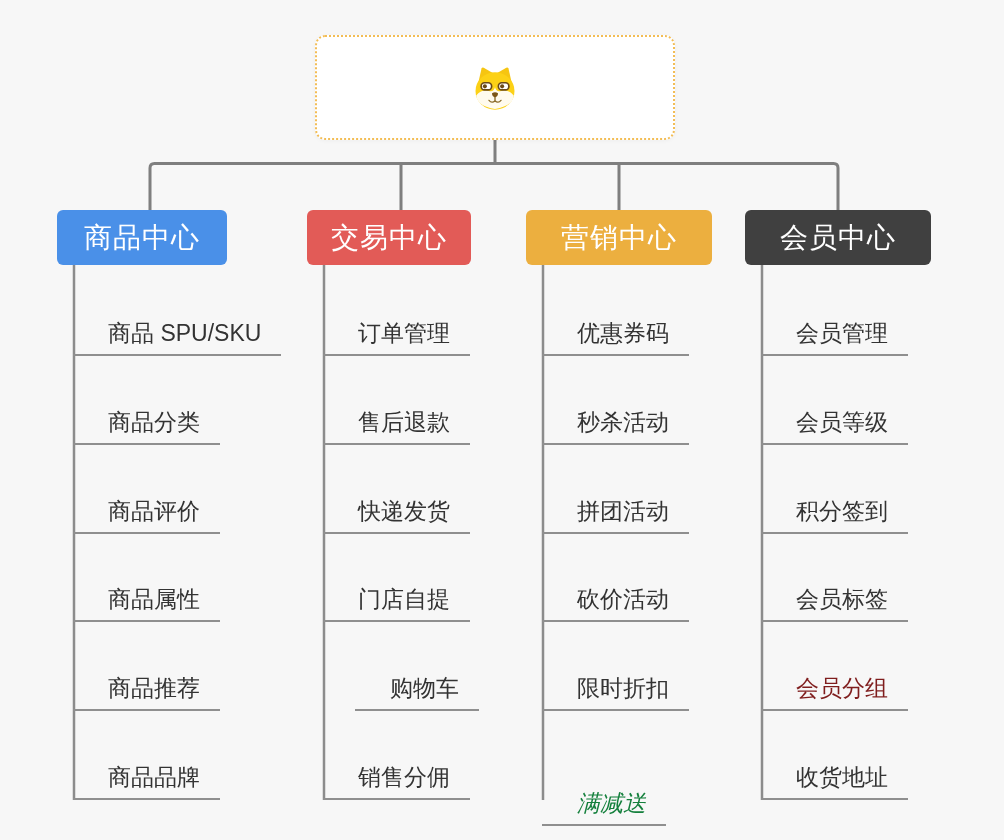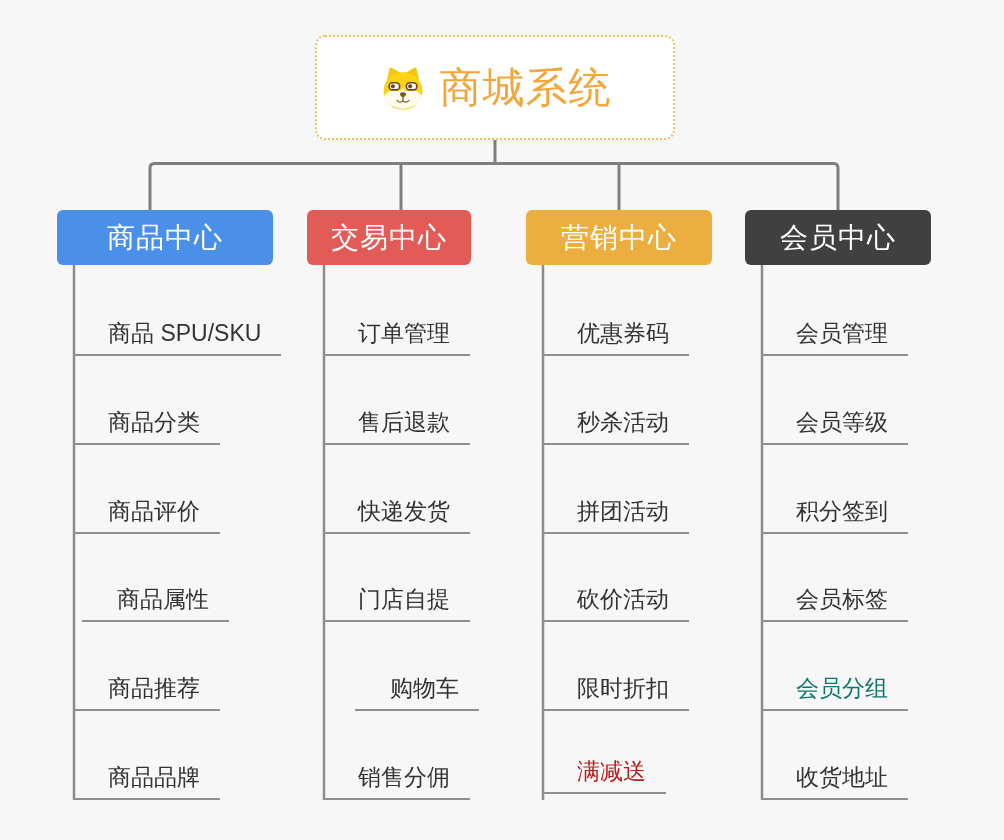--- a/index.html
+++ b/index.html
@@ -66,52 +66,51 @@
       <path d="M54 24 L50 6 Q49 4 47 5 L35 12 Z" fill="#f6c511"></path>
       <ellipse cx="32" cy="36" rx="26" ry="25" fill="#fcd116"></ellipse>
       <path d="M7 42 Q14 33 24 36 Q30 38 32 31 Q34 38 40 36 Q50 33 57 42 Q56 56 32 60 Q8 56 7 42 Z" fill="#fffbee"></path>
       <rect x="13.5" y="25" width="14" height="9.5" rx="4.5" fill="#ffffff" stroke="#6b4a16" stroke-width="2.2"></rect>
       <rect x="36.5" y="25" width="14" height="9.5" rx="4.5" fill="#ffffff" stroke="#6b4a16" stroke-width="2.2"></rect>
       <circle cx="18.5" cy="29.8" r="2.7" fill="#6b4a16"></circle>
       <circle cx="41.5" cy="29.8" r="2.7" fill="#6b4a16"></circle>
       <path d="M28 39 Q32 36.5 36 39 Q36 43.5 32 44.5 Q28 43.5 28 39 Z" fill="#7c5618"></path>
       <path d="M32 44.5 L32 49 M24 48.5 Q28 53 32 49 Q36 53 40 48.5" fill="none" stroke="#8a6a2a" stroke-width="1.8" stroke-linecap="round"></path>
     </svg>
-    <span class="root-title" style="color: rgb(242, 167, 61);">商城系统</span>
   </div>
 
 <div class="branch-col" style="left: 57px; top: 210px;">
-      <div class="branch-box" style="width: 216px; background: rgb(74, 144, 232);">商品中心</div>
+      <div class="branch-box" style="width: 170px; background: rgb(74, 144, 232);">商品中心</div>
     <div class="leaf" style="left: 16px; top: 106px; border-bottom-color: rgb(143, 143, 143); color: rgb(51, 51, 51);">商品 SPU/SKU</div>
       <div class="leaf" style="left: 16px; top: 194.8px; border-bottom-color: rgb(143, 143, 143); color: rgb(51, 51, 51);">商品分类</div>
       <div class="leaf" style="left: 16px; top: 283.6px; border-bottom-color: rgb(143, 143, 143); color: rgb(51, 51, 51);">商品评价</div>
-      <div class="leaf" style="left: 16px; top: 372.4px; border-bottom-color: rgb(143, 143, 143); color: rgb(51, 51, 51); margin-left: 9px;">商品属性</div>
+      <div class="leaf" style="left: 16px; top: 372.4px; border-bottom-color: rgb(143, 143, 143); color: rgb(51, 51, 51);">商品属性</div>
       <div class="leaf" style="left: 16px; top: 461.2px; border-bottom-color: rgb(143, 143, 143); color: rgb(51, 51, 51);">商品推荐</div>
       <div class="leaf" style="left: 16px; top: 550px; border-bottom-color: rgb(143, 143, 143); color: rgb(51, 51, 51);">商品品牌</div>
     </div>
     <div class="branch-col" style="left: 307px; top: 210px;">
       <div class="branch-box" style="width: 164px; background: rgb(226, 91, 87);">交易中心</div>
     <div class="leaf" style="left: 16px; top: 106px; border-bottom-color: rgb(143, 143, 143); color: rgb(51, 51, 51);">订单管理</div>
       <div class="leaf" style="left: 16px; top: 194.8px; border-bottom-color: rgb(143, 143, 143); color: rgb(51, 51, 51);">售后退款</div>
       <div class="leaf" style="left: 16px; top: 284px; border-bottom-color: rgb(143, 143, 143); color: rgb(51, 51, 51);">快递发货</div>
       <div class="leaf" style="left: 16px; top: 372.4px; border-bottom-color: rgb(143, 143, 143); color: rgb(51, 51, 51);">门店自提</div>
       <div class="leaf" style="left: 16px; top: 461.2px; border-bottom-color: rgb(143, 143, 143); color: rgb(51, 51, 51); margin-left: 32px;">购物车</div>
       <div class="leaf" style="left: 16px; top: 550px; border-bottom-color: rgb(143, 143, 143); color: rgb(51, 51, 51);">销售分佣</div>
     </div>
     <div class="branch-col" style="left: 526px; top: 210px;">
       <div class="branch-box" style="width: 186px; background: rgb(236, 175, 63);">营销中心</div>
     <div class="leaf" style="left: 16px; top: 106px; border-bottom-color: rgb(143, 143, 143); color: rgb(51, 51, 51);">优惠券码</div>
       <div class="leaf" style="left: 16px; top: 194.8px; border-bottom-color: rgb(143, 143, 143); color: rgb(51, 51, 51);">秒杀活动</div>
       <div class="leaf" style="left: 16px; top: 283.6px; border-bottom-color: rgb(143, 143, 143); color: rgb(51, 51, 51);">拼团活动</div>
       <div class="leaf" style="left: 16px; top: 372.4px; border-bottom-color: rgb(143, 143, 143); color: rgb(51, 51, 51);">砍价活动</div>
       <div class="leaf" style="left: 16px; top: 461.2px; border-bottom-color: rgb(143, 143, 143); color: rgb(51, 51, 51);">限时折扣</div>
-      <div class="leaf" style="left: 16px; top: 544px; border-bottom-color: rgb(143, 143, 143); color: #b91c1c;">满减送</div>
+      <div class="leaf" style="left: 16px; top: 576px; border-bottom-color: rgb(143, 143, 143); color: #15803d; font-style: italic;">满减送</div>
     </div>
     <div class="branch-col" style="left: 745px; top: 210px;">
       <div class="branch-box" style="width: 186px; background: #404040;">会员中心</div>
     <div class="leaf" style="left: 16px; top: 106px; border-bottom-color: rgb(143, 143, 143); color: rgb(51, 51, 51);">会员管理</div>
       <div class="leaf" style="left: 16px; top: 194.8px; border-bottom-color: rgb(143, 143, 143); color: rgb(51, 51, 51);">会员等级</div>
       <div class="leaf" style="left: 16px; top: 283.6px; border-bottom-color: rgb(143, 143, 143); color: rgb(51, 51, 51);">积分签到</div>
       <div class="leaf" style="left: 16px; top: 372.4px; border-bottom-color: rgb(143, 143, 143); color: rgb(51, 51, 51);">会员标签</div>
-      <div class="leaf" style="left: 16px; top: 461.2px; border-bottom-color: rgb(143, 143, 143); color: #0f766e;">会员分组</div>
+      <div class="leaf" style="left: 16px; top: 461.2px; border-bottom-color: rgb(143, 143, 143); color: #7f1d1d;">会员分组</div>
       <div class="leaf" style="left: 16px; top: 550px; border-bottom-color: rgb(143, 143, 143); color: rgb(51, 51, 51);">收货地址</div>
     </div>
   </div>
 
 </body></html>

